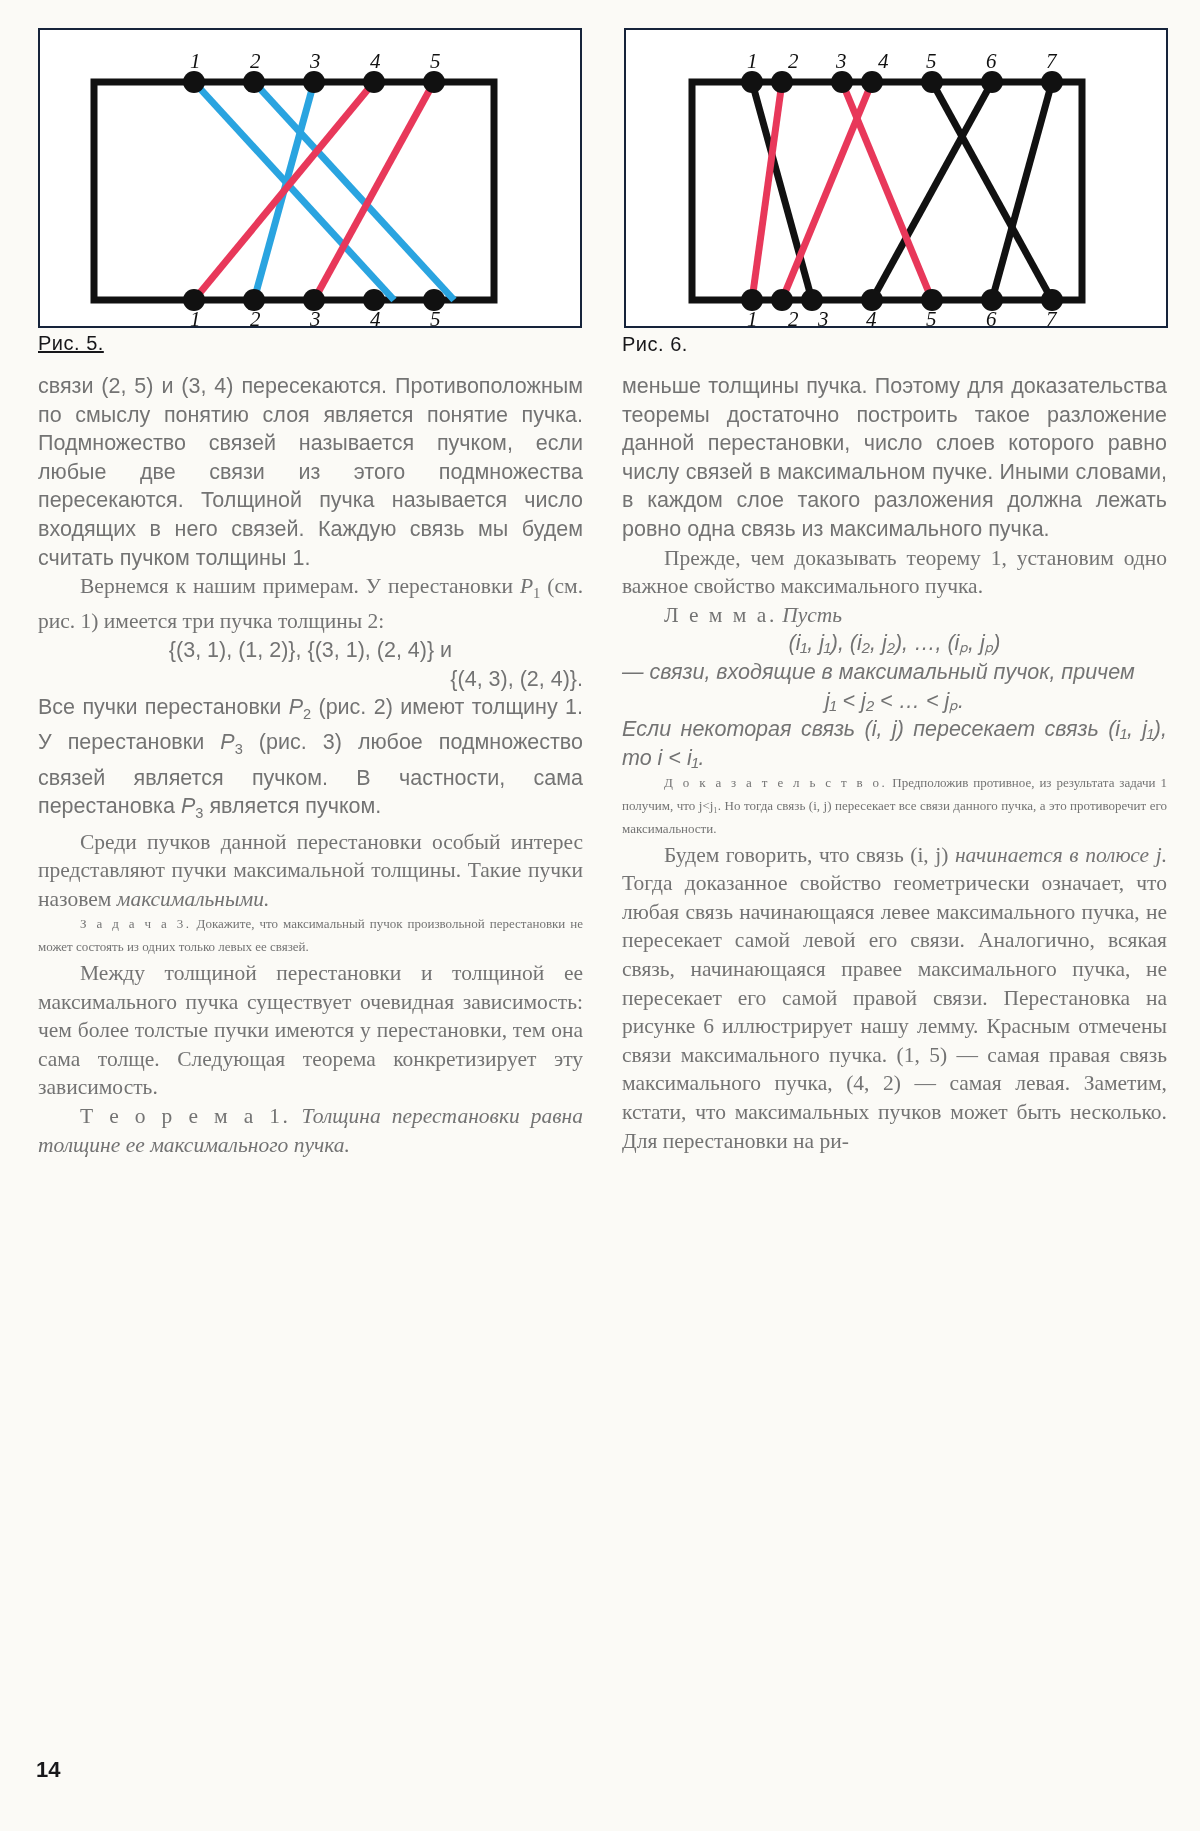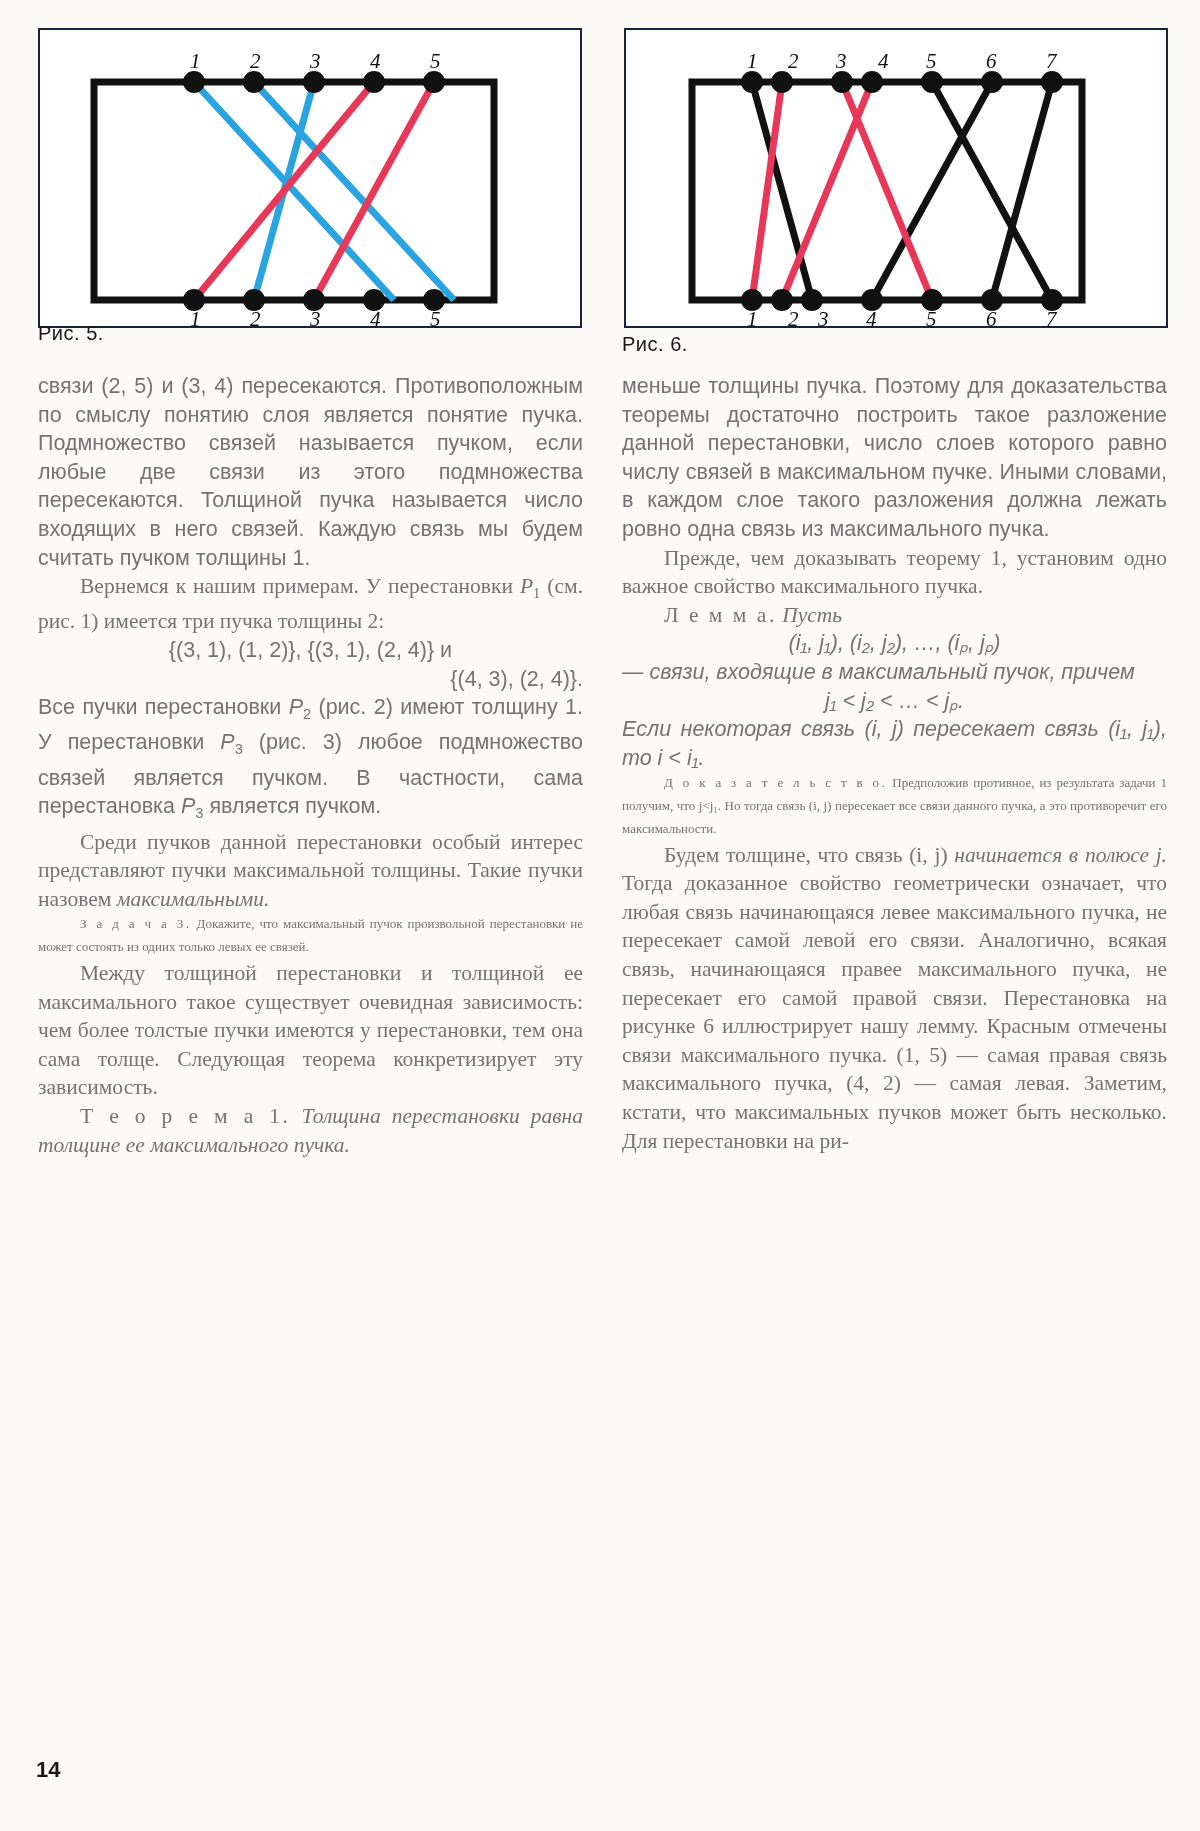--- a/index.html
+++ b/index.html
@@ -40,21 +40,21 @@
     box-sizing: border-box;
   }
   .fig-box svg { display: block; }
   .fig-caption {
     position: absolute;
     font-family: "Liberation Sans", sans-serif;
     font-size: 20px;
     letter-spacing: 0.5px;
     color: #17171a;
   }
-  #cap5 { left: 38px; top: 322px; }
+  #cap5 { left: 38px; top: 332px; text-decoration: underline; }
   #cap6 { left: 622px; top: 333px; }
 
   
   .col {
     position: absolute;
     top: 372px;
     width: 545px;
     font-size: 21.5px;
     line-height: 28.6px;
     text-align: justify;
@@ -200,21 +200,21 @@
       <span>является пучком.</span>
     </p>
     <p class="ind">
       <span>Среди пучков   данной перестановки особый интерес представляют пучки максимальной   толщины. Такие пучки назовем</span>
       <span class="it">максимальными.</span>
     </p>
     <p class="small ind">
       <span class="lead">З а д а ч а 3.</span>
       <span>Докажите, что максимальный пучок произвольной перестановки не может состоять из одних только левых ее связей.</span>
     </p>
-    <p class="ind">Между толщиной перестановки и толщиной ее максимального такое существует очевидная   зависимость: чем более толстые  пучки имеются у перестановки, тем она сама толще. Следующая теорема   конкретизирует эту  зависимость.</p>
+    <p class="ind">Между толщиной перестановки и толщиной ее максимального пучка существует очевидная   зависимость: чем более толстые  пучки имеются у перестановки, тем она сама толще. Следующая теорема   конкретизирует эту  зависимость.</p>
     <p class="ind">
       <span class="spaced">Т е о р е м а 1.</span>
       <span class="it">Толщина перестановки равна толщине ее максимального   пучка.</span>
     </p>
   </div>
 
   <div class="col right">
     <p>меньше толщины пучка. Поэтому для доказательства теоремы достаточно построить такое разложение данной перестановки, число слоев которого равно числу связей в максимальном пучке. Иными словами, в каждом слое такого   разложения должна лежать ровно одна связь из максимального пучка.</p>
     <p class="ind">Прежде, чем доказывать теорему 1, установим одно важное свойство максимального   пучка.</p>
     <p class="ind">
@@ -223,20 +223,20 @@
     </p>
     <p class="ctr it">(i₁, j₁), (i₂, j₂), …, (iₚ, jₚ)</p>
     <p class="it">— связи, входящие в максимальный пучок,  причем</p>
     <p class="ctr it">j₁ &lt; j₂ &lt; … &lt; jₚ.</p>
     <p class="it">Если некоторая связь (i, j) пересекает связь  (i₁,   j₁),  то  i &lt; i₁.</p>
     <p class="small ind">
       <span class="lead">Д о к а з а т е л ь с т в о.</span>
       <span>Предположив противное, из результата задачи 1 получим, что j&lt;j₁. Но тогда связь (i, j) пересекает все связи данного пучка, а это противоречит его максимальности.</span>
     </p>
     <p class="ind">
-      <span>Будем толщине, что связь (i, j)</span>
+      <span>Будем говорить, что связь (i, j)</span>
       <span class="it">начинается в полюсе j.</span>
       <span>Тогда доказанное свойство   геометрически означает, что любая связь начинающаяся левее максимального пучка, не пересекает самой левой его связи. Аналогично, всякая связь, начинающаяся правее максимального пучка, не пересекает его самой правой связи. Перестановка на рисунке 6 иллюстрирует нашу лемму. Красным отмечены связи максимального пучка. (1, 5) — самая правая связь максимального пучка,   (4, 2) — самая левая. Заметим, кстати, что максимальных пучков может быть несколько. Для   перестановки на ри-</span>
     </p>
   </div>
 
   <div class="pnum">14</div>
 </div>
 
 </body></html>

